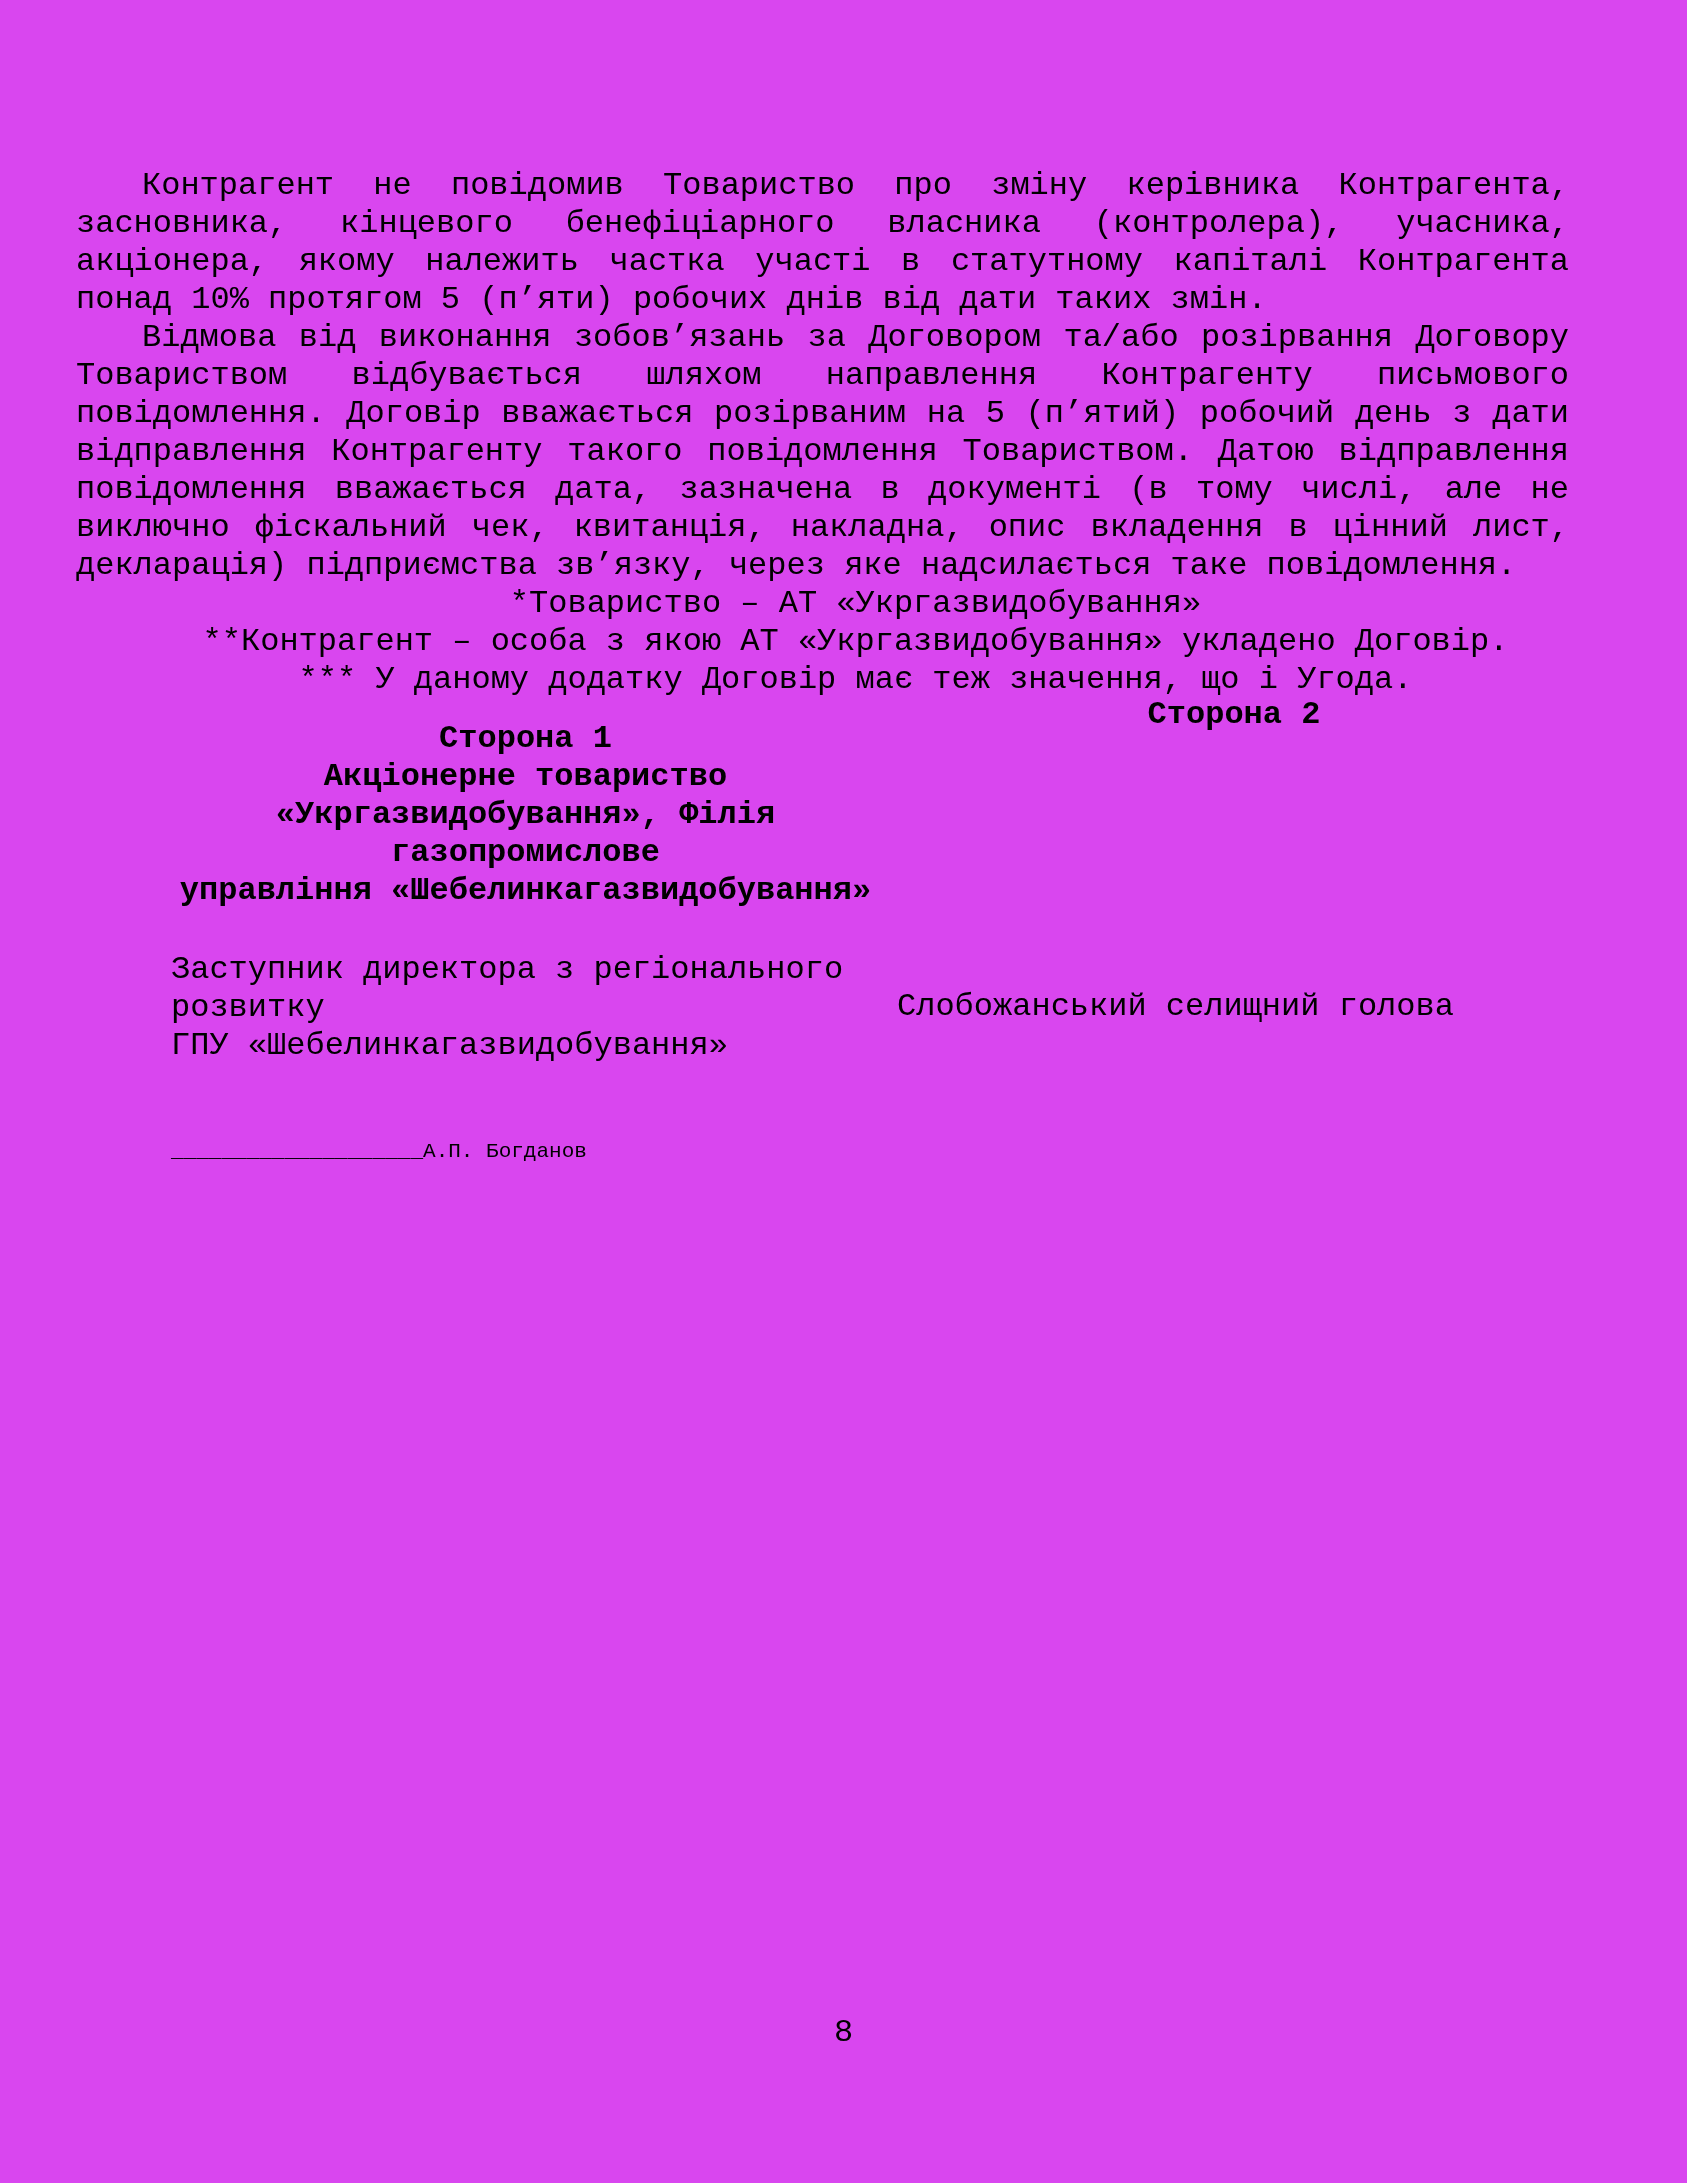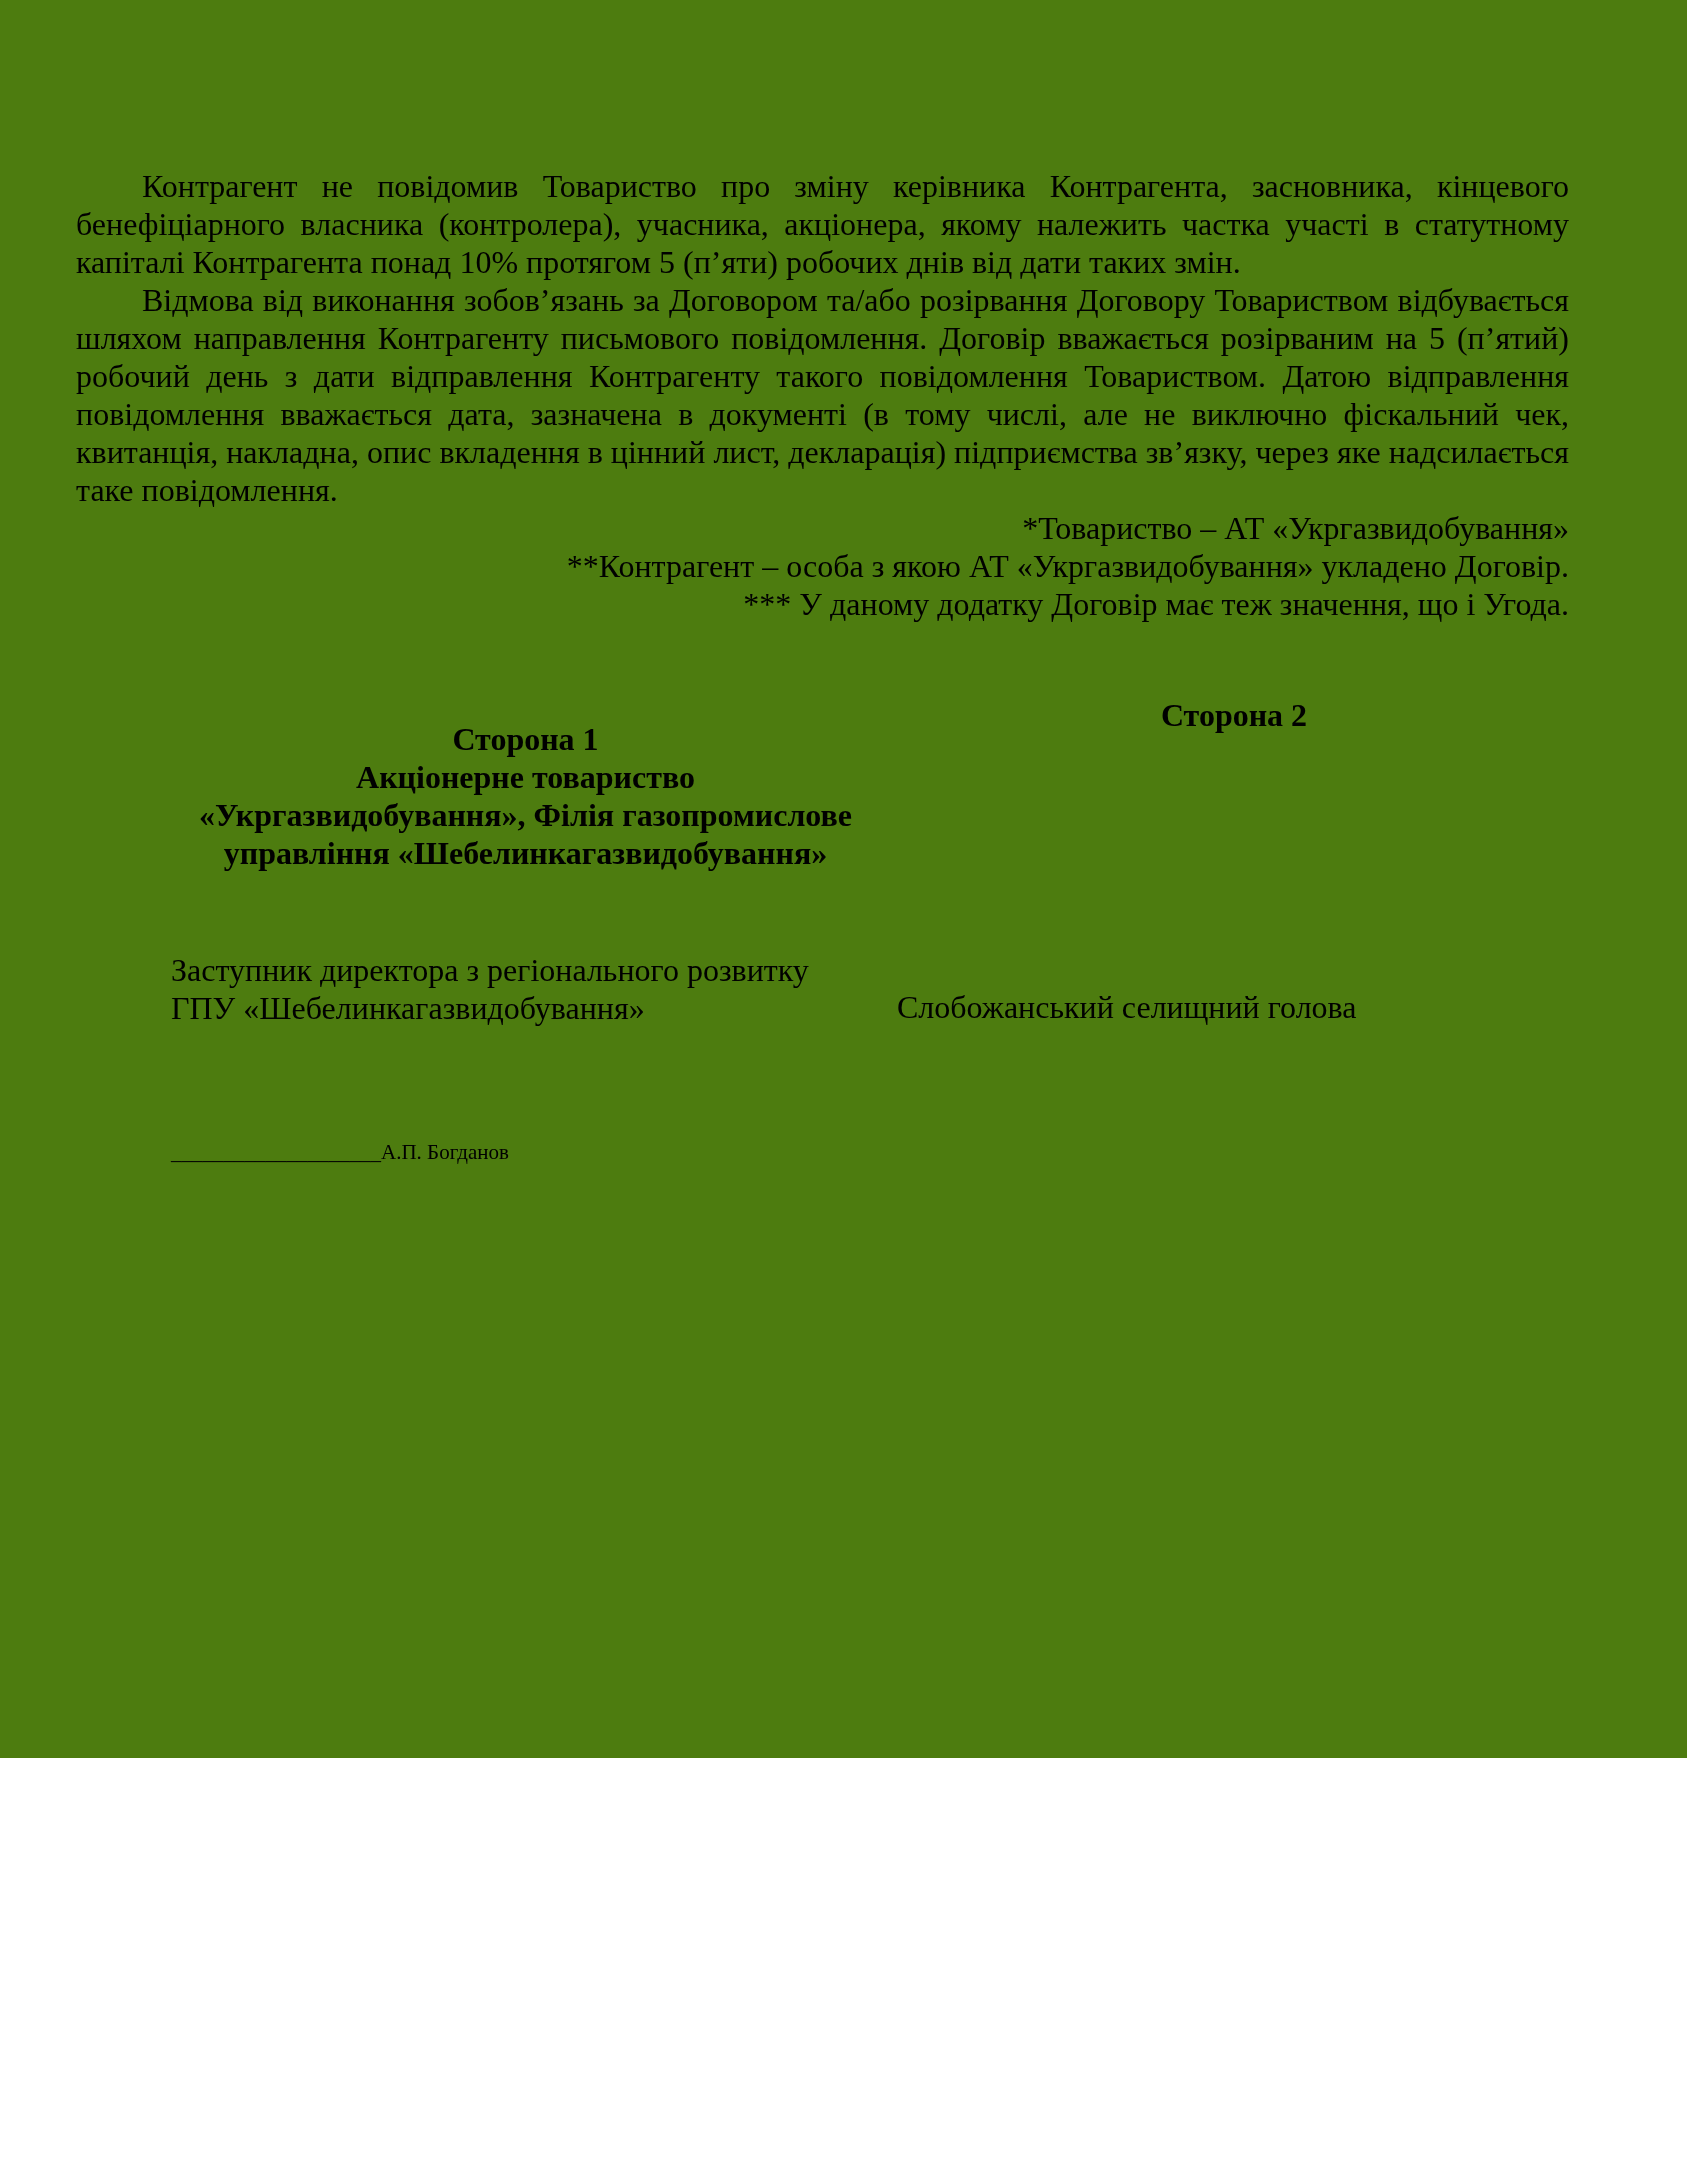--- a/index.html
+++ b/index.html
@@ -3,41 +3,41 @@
 <meta charset="utf-8">
 <style>
   html, body {
     margin: 0;
     padding: 0;
     background: #ffffff;
   }
   .page {
     position: relative;
     width: 1687px;
-    height: 1758px;
-    background: #4d7c0f;
+    height: 2183px;
+    background: #d946ef;
     color: #000000;
-    font-family: Liberation Serif, serif;
+    font-family: Liberation Mono, monospace;
     overflow: hidden;
   }
   .body-text {
     position: absolute;
     left: 76px;
     top: 167px;
     width: 1493px;
     font-size: 32px;
     line-height: 38px;
   }
   .body-text p {
     margin: 0;
     text-indent: 66px;
     text-align: justify;
   }
   .body-text p.footnote {
-    text-align: right;
+    text-align: center;
   }
   .party-block {
     position: absolute;
     text-align: center;
     font-weight: bold;
     font-size: 32px;
     line-height: 38px;
   }
   .party-block .party-name {
     white-space: pre-line;

